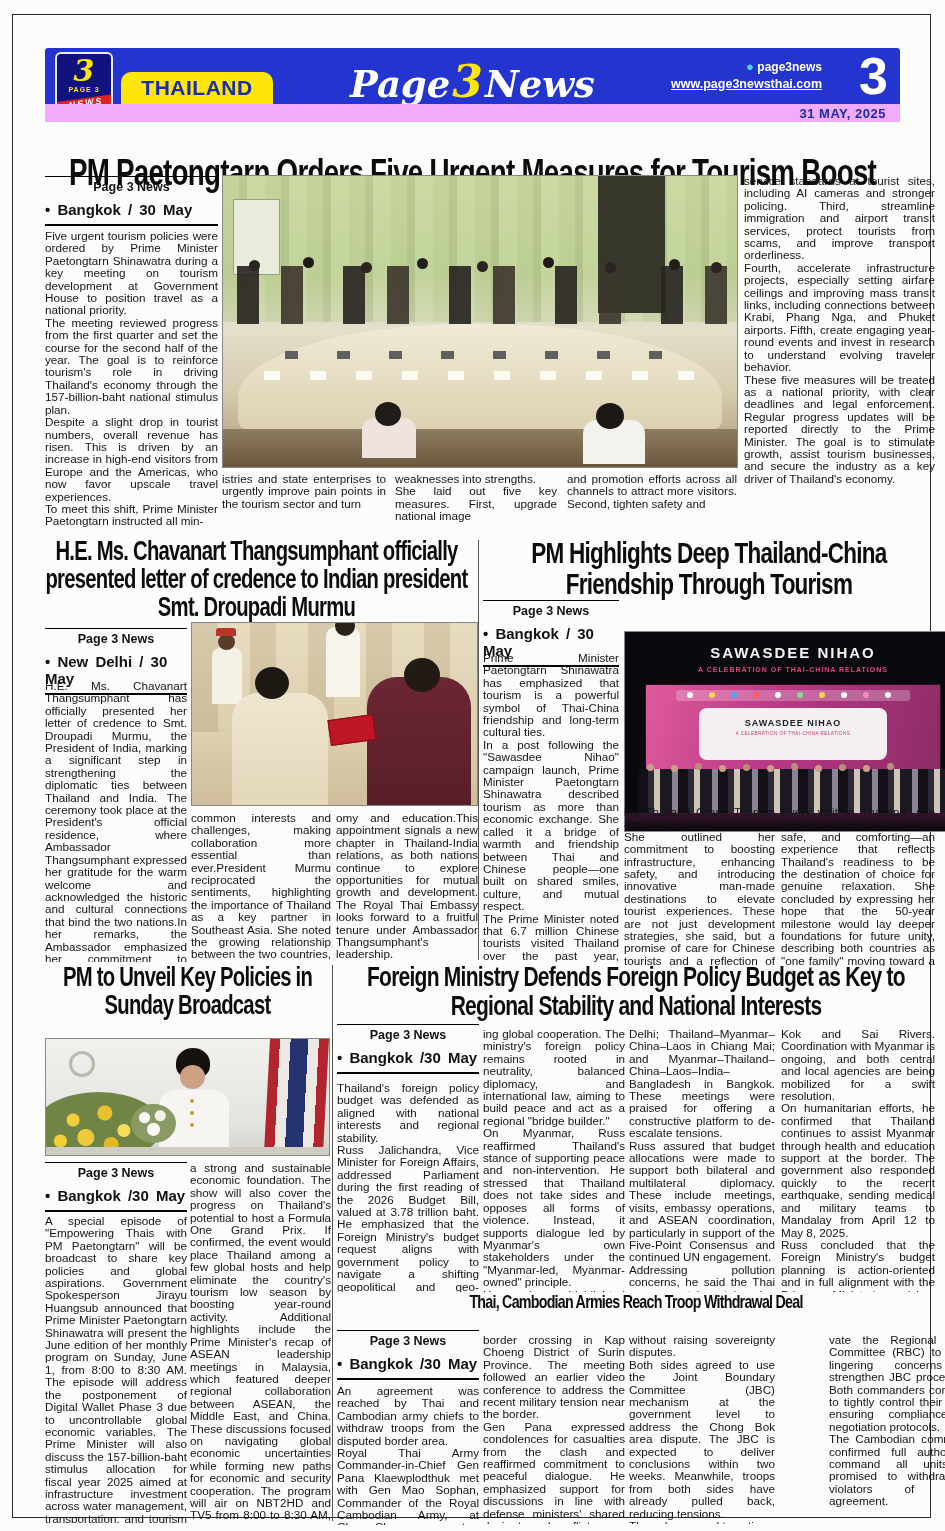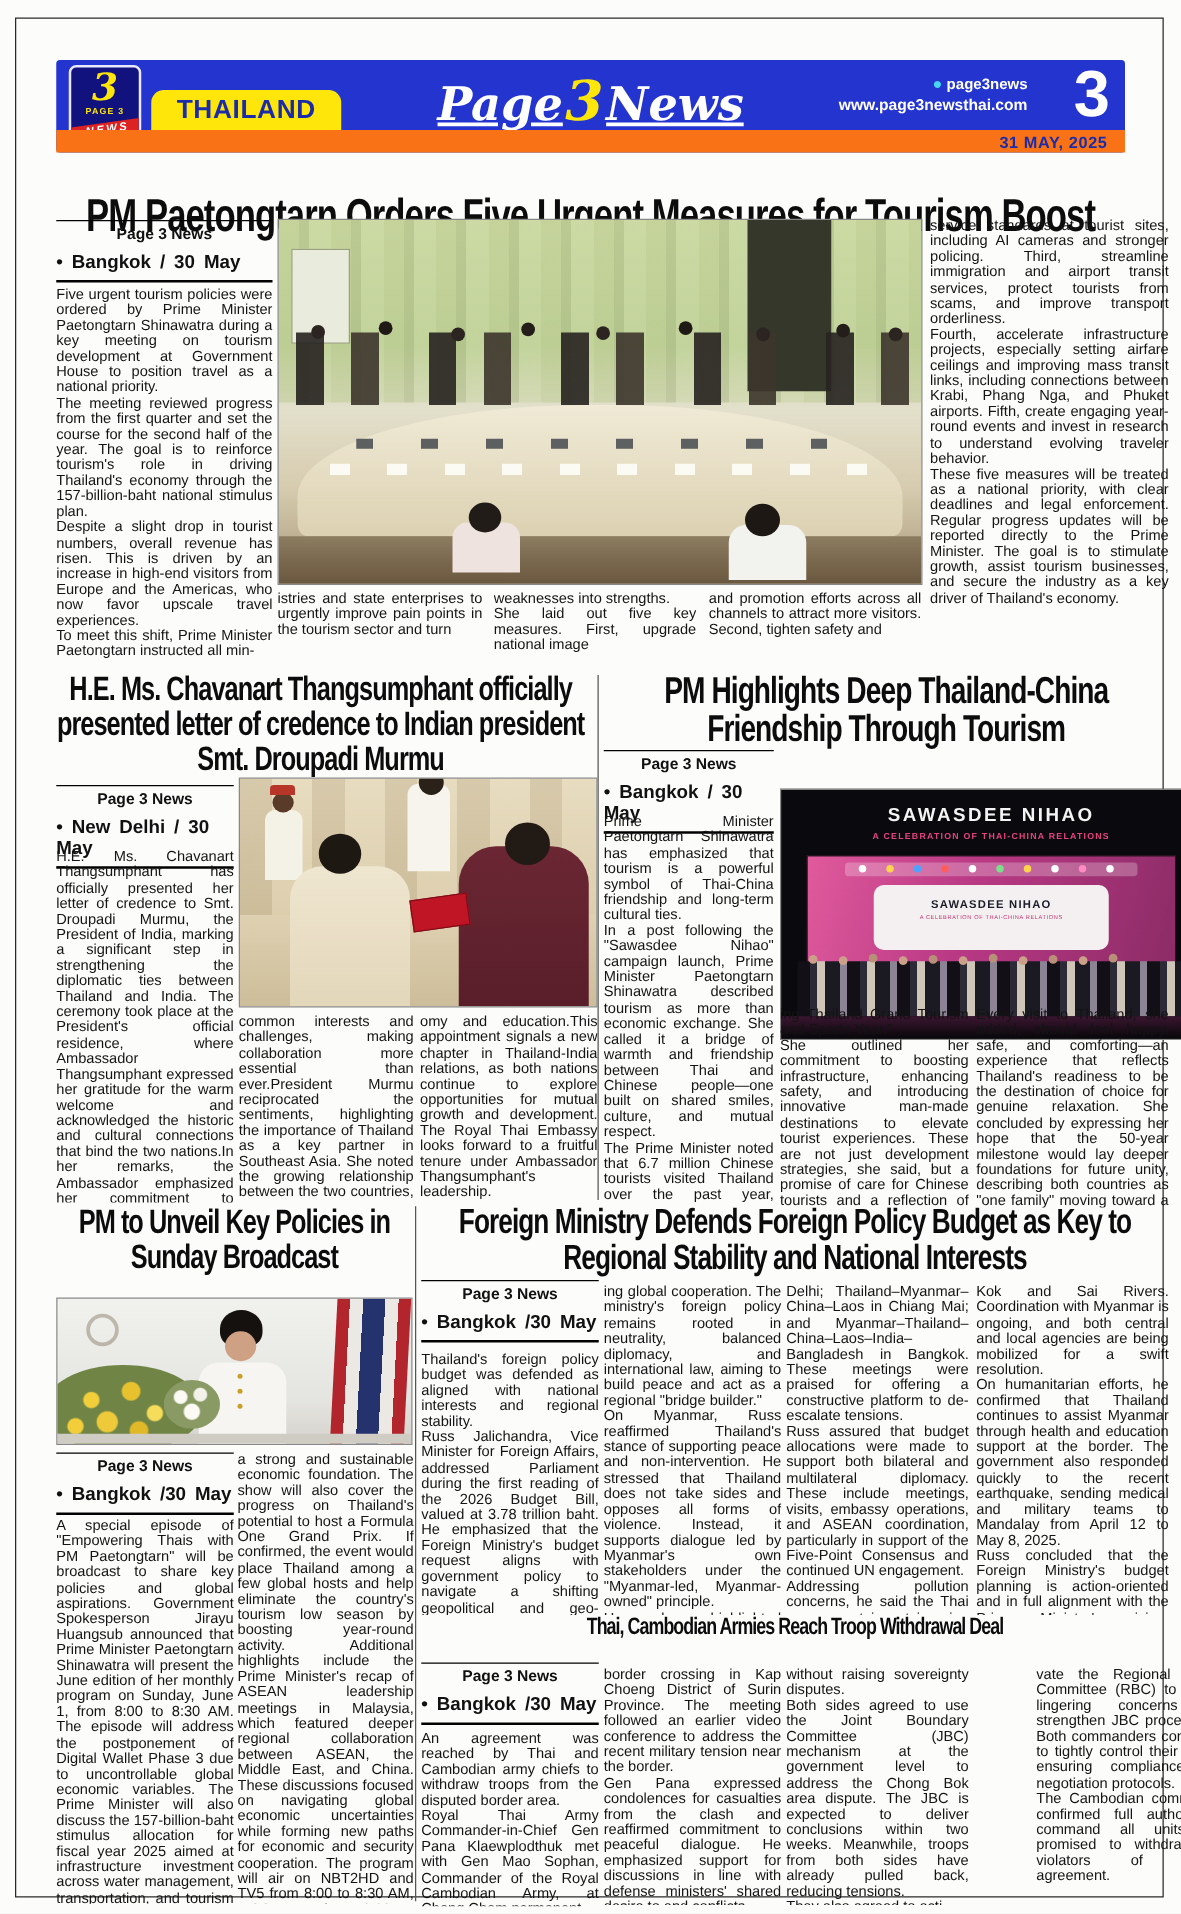--- a/index.html
+++ b/index.html
@@ -2,35 +2,35 @@
 <html><head>
 <meta charset="utf-8">
 <style>
   * { margin:0; padding:0; box-sizing:border-box; }
   body { background:#e9e9e9; font-family:"Liberation Sans", sans-serif; }
   .page { position:relative; width:945px; height:1531px; background:#fcfcfa; margin:0 auto; overflow:hidden; color:#111; }
   .frame { position:absolute; left:12px; top:14px; width:919px; height:1504px; border:1px solid #2a2a2a; }
 
   
   .hdr { position:absolute; left:45px; top:48px; width:855px; height:74px; background:#2435cf; border-radius:3px; }
-  .hdr-yellow { position:absolute; left:0; bottom:0; width:100%; height:18px; background:#f97316; display:flex; align-items:center; justify-content:flex-end; padding-right:14px; }
+  .hdr-yellow { position:absolute; left:0; bottom:0; width:100%; height:18px; background:#f0abfc; display:flex; align-items:center; justify-content:flex-end; padding-right:14px; }
   .hdr-date { font-weight:bold; font-size:13px; color:#1b2cab; letter-spacing:.5px; }
   .logo { position:absolute; left:10px; top:4px; width:58px; height:64px; background:#11127d; border:2px solid #e8e8ff; border-radius:6px; text-align:center; overflow:hidden; }
   .logo-num { font-family:"DejaVu Serif", serif; font-weight:bold; font-style:italic; font-size:30px; color:#ffe60a; line-height:30px; display:block; margin-top:2px; }
   .logo-top { font-size:7px; font-weight:bold; color:#ffe60a; display:block; letter-spacing:1px; }
   .logo-news { position:absolute; left:-6px; bottom:6px; width:70px; background:#d22; color:#fff; font-size:9px; font-weight:bold; font-style:italic; transform:rotate(-8deg); letter-spacing:2px; }
   .thailand { position:absolute; left:76px; bottom:18px; width:152px; height:32px; background:#ffe60a; border-radius:10px 10px 0 0; display:flex; align-items:center; justify-content:center; }
   .thailand span { font-size:21px; font-weight:bold; color:#1b2cab; letter-spacing:.5px; }
   .masthead { position:absolute; left:0; right:0; top:8px; text-align:center; font-family:"DejaVu Serif", serif; font-weight:bold; font-style:italic; color:#fff; }
-  .masthead .m1,.masthead .m3 { font-size:37px;text-decoration:underline; }
+  .masthead .m1,.masthead .m3 { font-size:37px; }
   .masthead .m2 { font-size:44px; color:#ffe60a; padding:0 2px; }
   .hdr-right { position:absolute; right:78px; top:10px; text-align:right; color:#fff; line-height:1.35; }
   .hdr-social { font-size:12px; font-weight:bold; }
   .hdr-social .dot { color:#45d6f4; font-size:13px; }
-  .hdr-web { font-size:12.5px; font-weight:bold; }
+  .hdr-web { font-size:12.5px; font-weight:bold;text-decoration:underline; }
   .big3 { position:absolute; right:12px; top:-2px; font-size:52px; font-weight:bold; color:#fff; font-family:"Liberation Sans", sans-serif; }
 
   
   .hl { position:absolute; font-weight:bold; color:#0c0c0c; }
   .hl-inner { display:block; width:133.33%; transform:scaleX(0.75); transform-origin:0 0; text-align:center; letter-spacing:-1px; line-height:1.04; }
 
   
   .byline { position:absolute; border-top:1.5px solid #000; border-bottom:2.5px solid #000; padding:3px 0 6px; }
   .byline .src { text-align:center; font-weight:bold; font-size:12.5px; margin-bottom:7px; }
   .byline .dl { font-weight:bold; font-size:15px; word-spacing:3px; }

